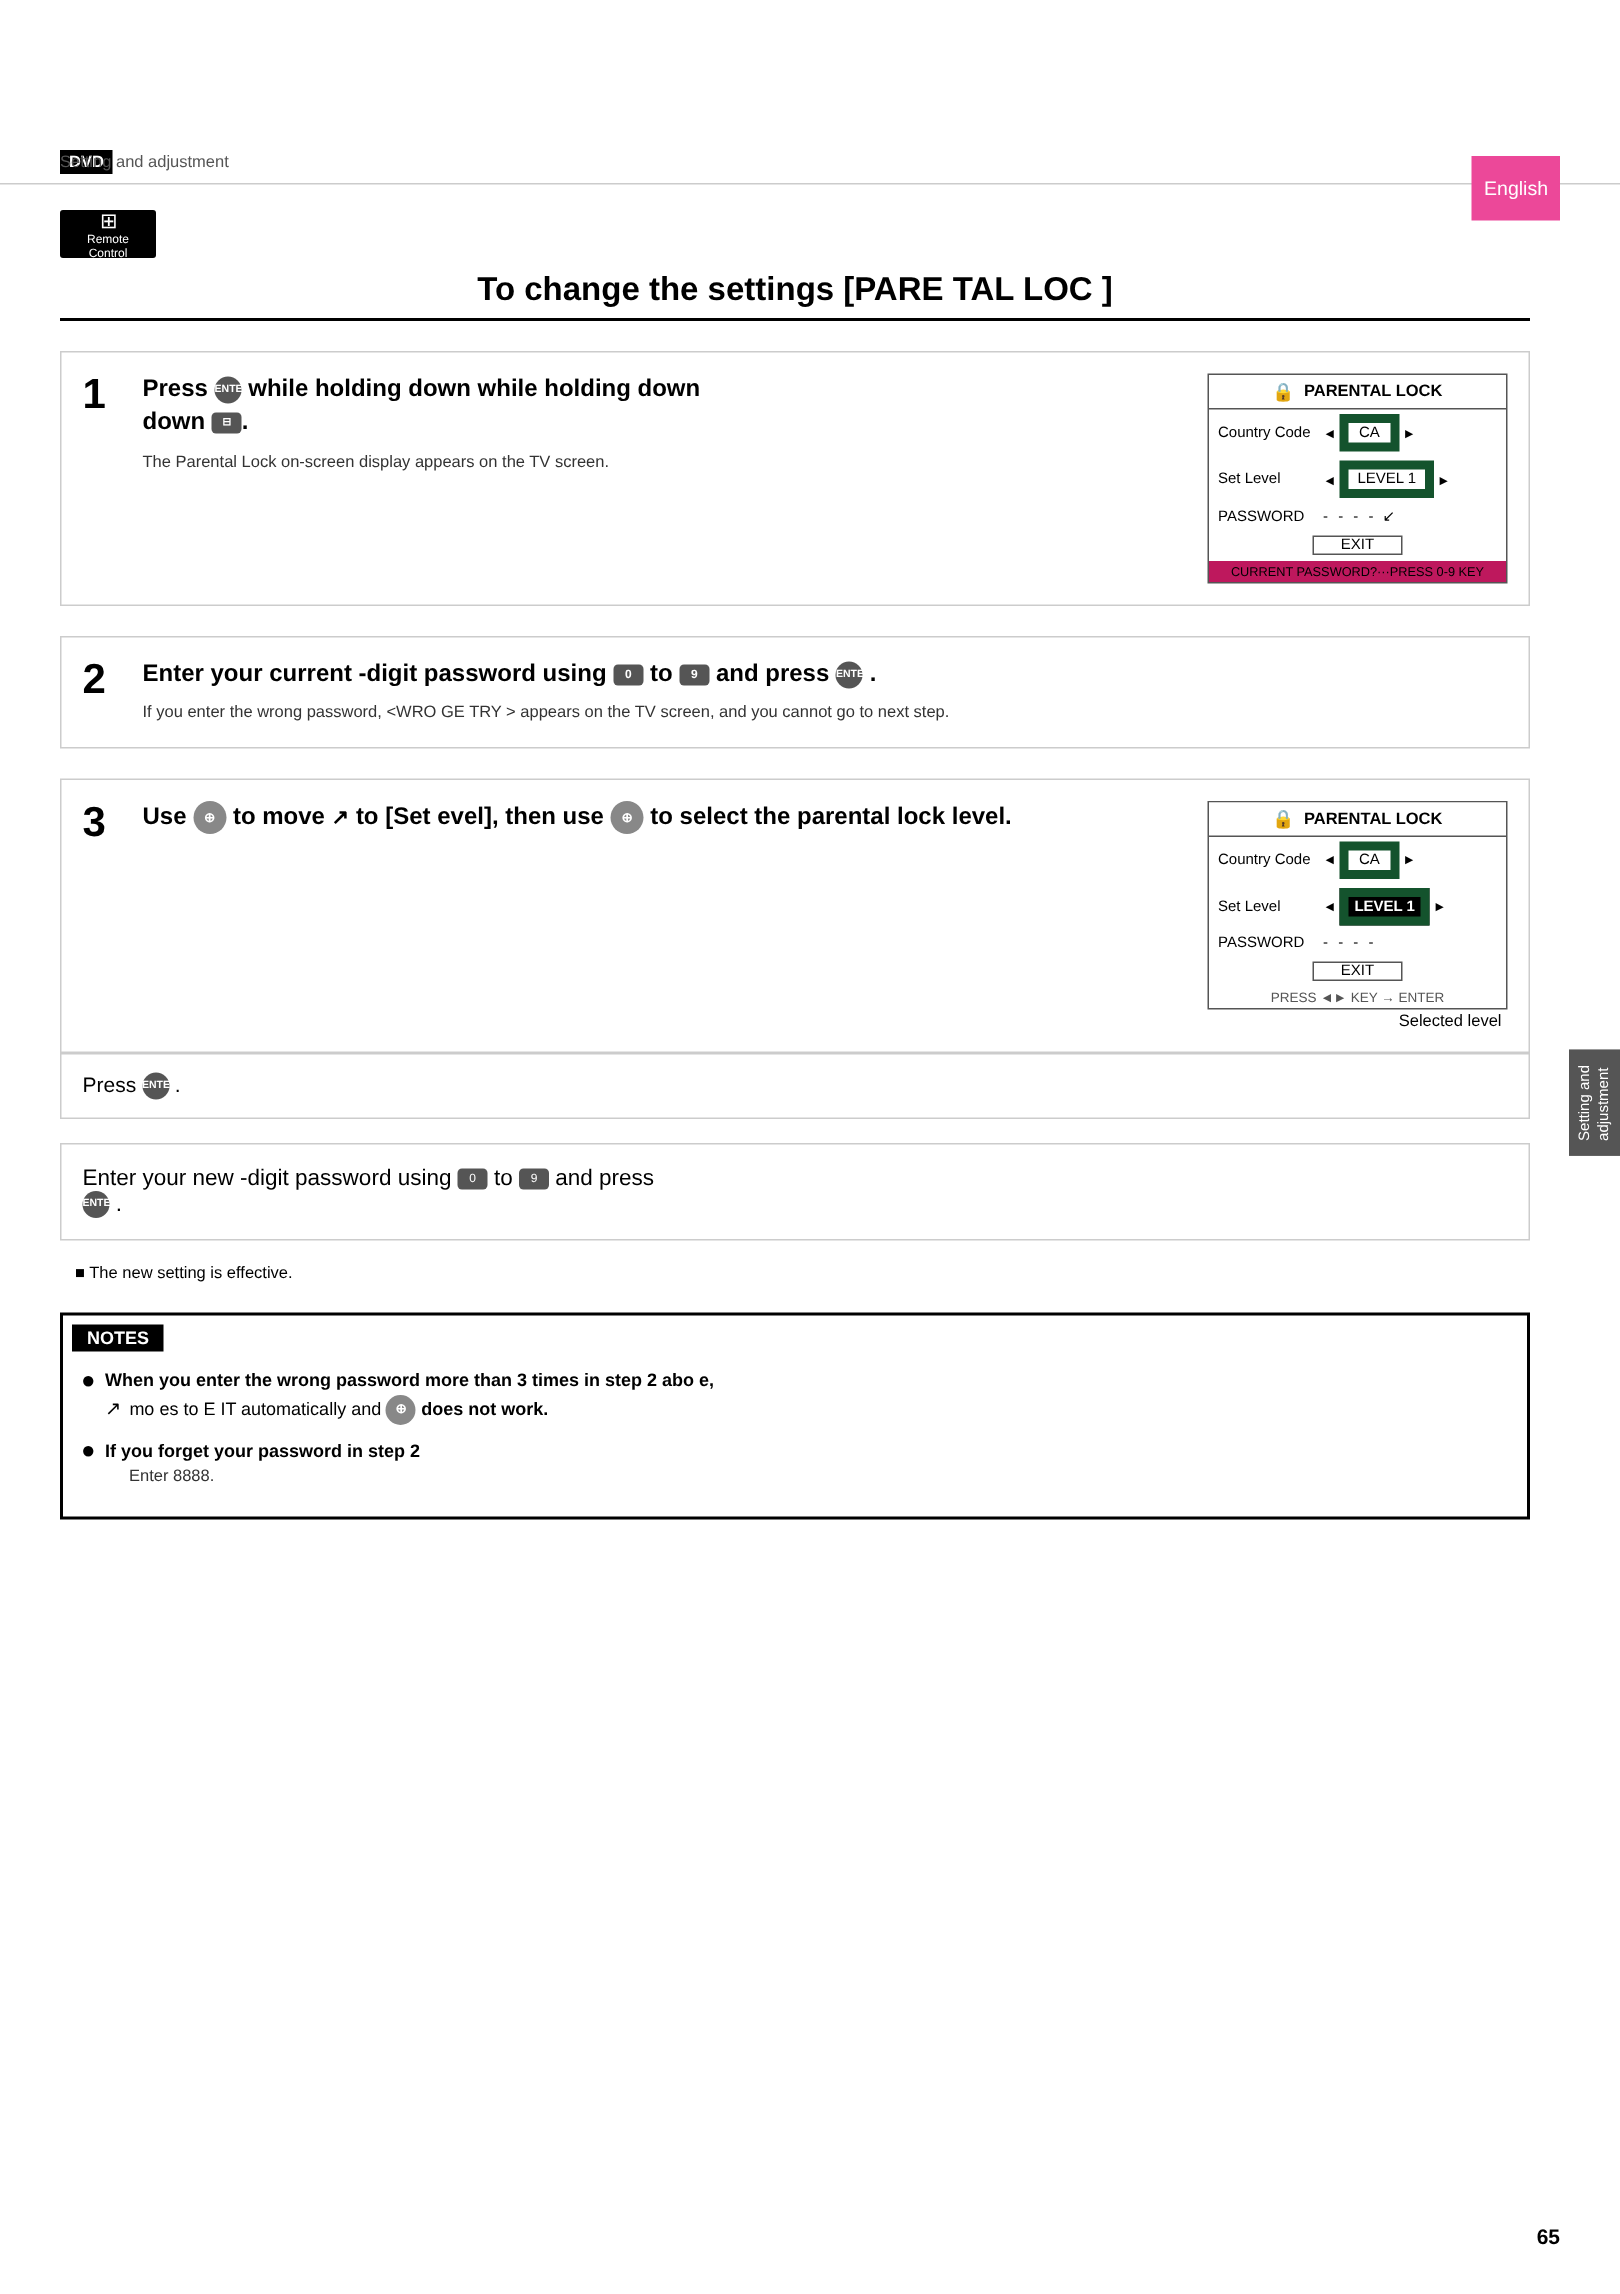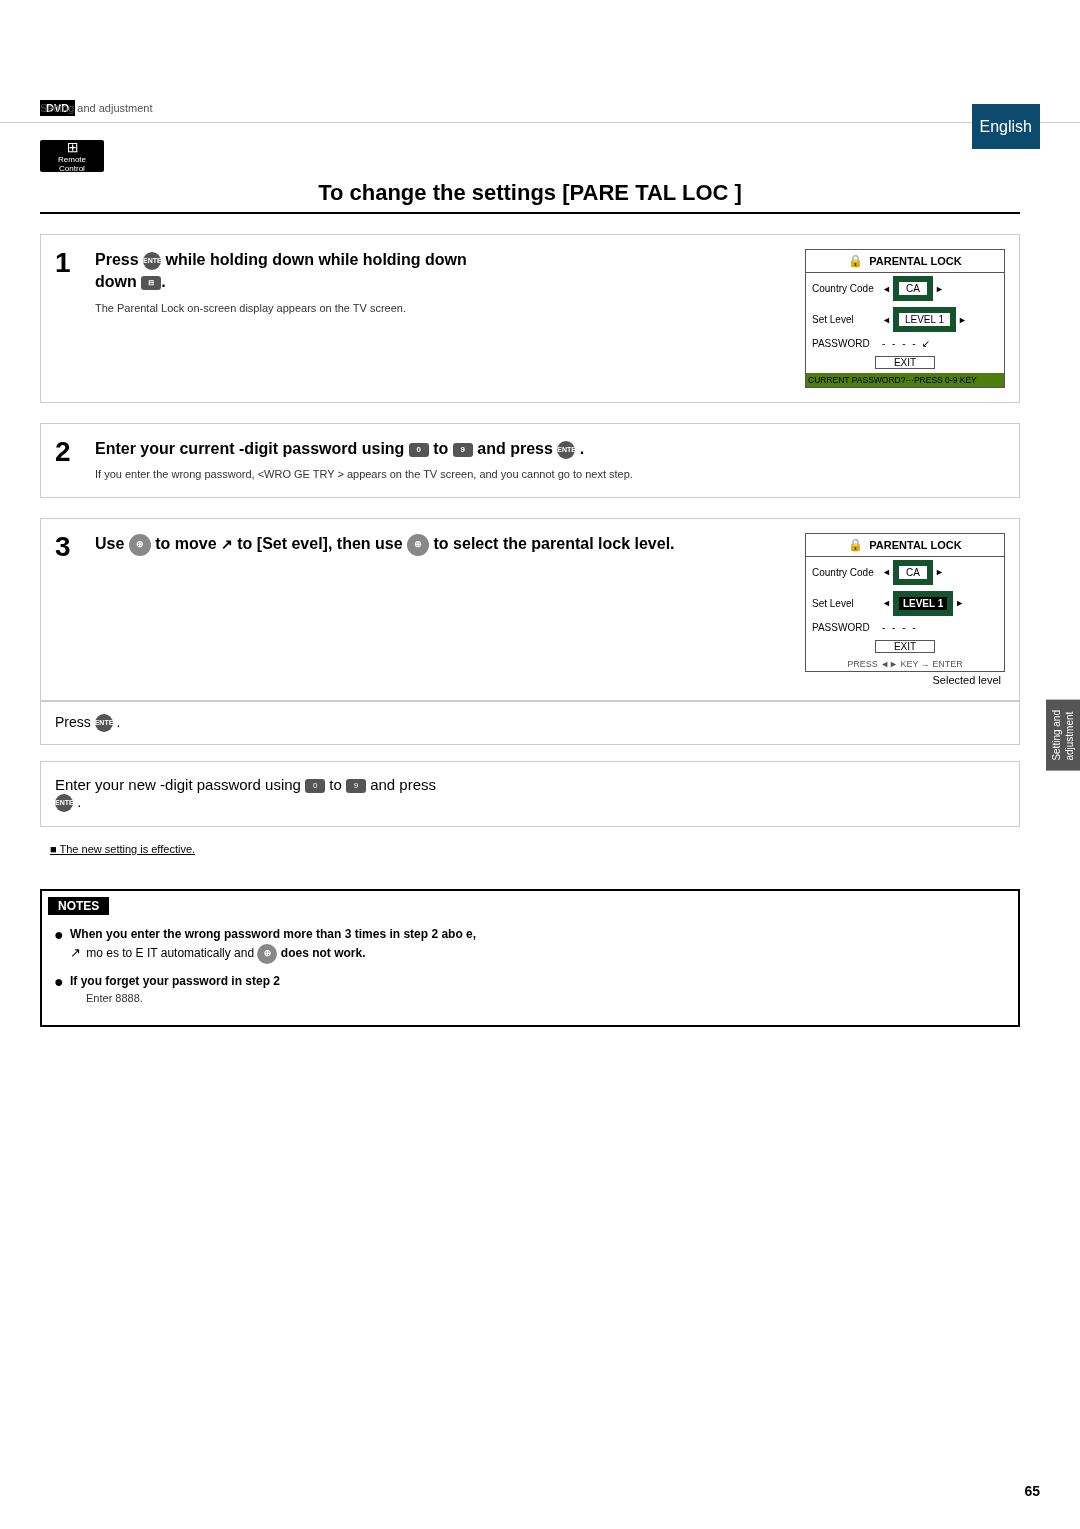--- a/index.html
+++ b/index.html
@@ -35,23 +35,23 @@
     }
     .dvd-badge {
       background: #000;
       color: #fff;
       font-size: 11px;
       font-weight: bold;
       padding: 2px 6px;
       margin-right: 10px;
     }
     .english-badge {
-      background: #0c4a6e;
-      color: #fff;
-      font-size: 16px;
+      background: #ec4899;
+      color: #fff;
+      font-size: 13px;
       padding: 14px 8px;
     }
 
     
     .side-tab {
       position: absolute;
       right: 0;
       top: 700px;
       background: #555;
       color: #fff;
@@ -195,22 +195,22 @@
       border: 1px solid #555;
       text-align: center;
       margin: 4px auto;
       width: 60px;
       font-size: 10px;
       display: block;
       margin-left: auto;
       margin-right: auto;
     }
     .parental-box-footer {
-      background: #4d7c0f;
-      text-align: left;
+      background: #be185d;
+      text-align: center;
       font-size: 8.5px;
       padding: 2px;
     }
     .parental-box-footer2 {
       text-align: center;
       font-size: 9px;
       padding: 2px;
       color: #555;
     }
 
@@ -274,23 +274,22 @@
     .step4-box {
       border: 1px solid #ccc;
       padding: 14px;
       margin-bottom: 16px;
       font-size: 15px;
     }
 
     
     .note-effective {
       font-size: 11px;
-      margin-bottom: 34px;
+      margin-bottom: 20px;
       padding-left: 10px;
-      text-decoration: underline;
     }
     .note-effective::before {
       content: '■ ';
     }
 
     
     .notes-box {
       border: 2px solid #000;
       padding: 0;
       margin-top: 10px;

